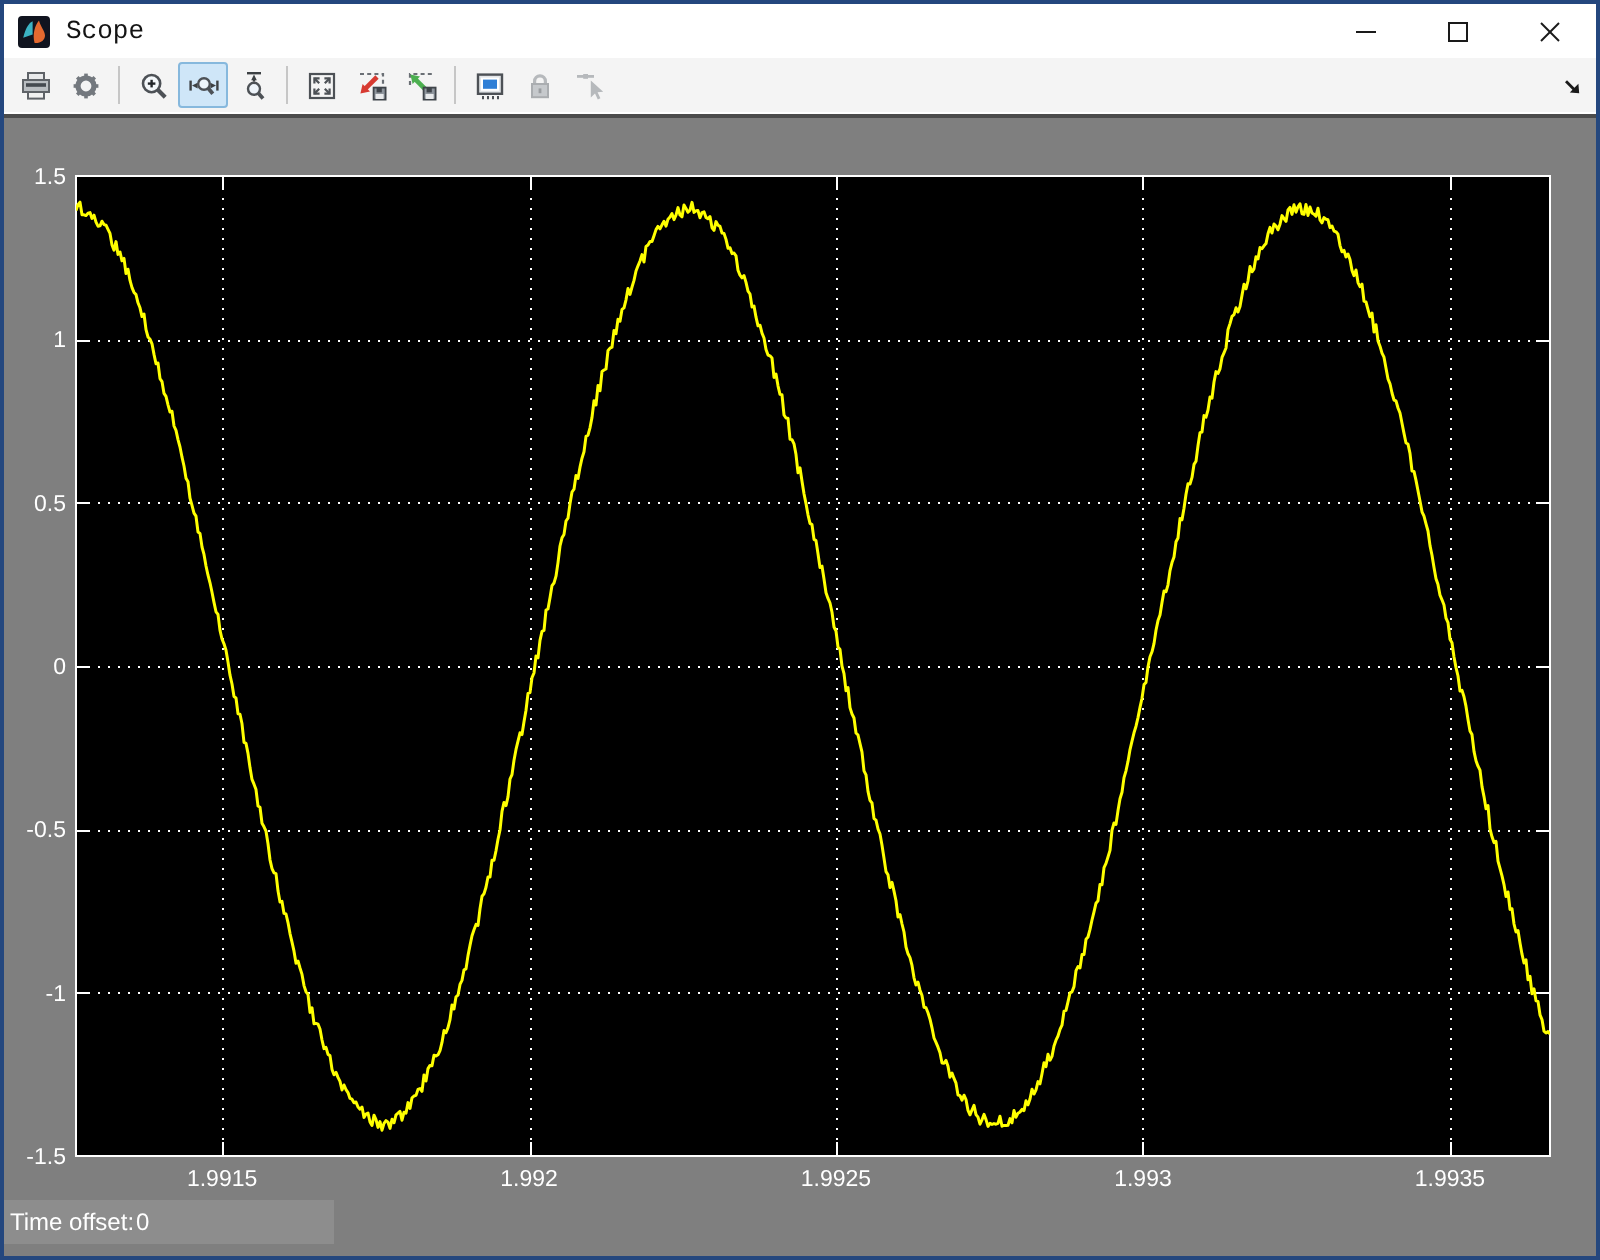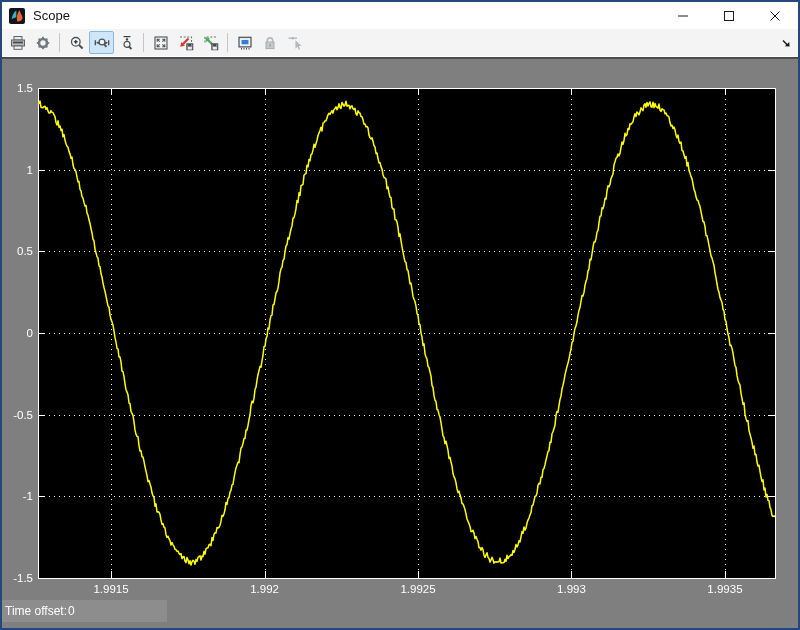--- a/index.html
+++ b/index.html
@@ -6,21 +6,21 @@
   *{box-sizing:border-box;}
   .window{
     width:800px;height:630px;
     border:2px solid #24477e;
     display:flex;flex-direction:column;
     font-family:"Liberation Sans",sans-serif;
     background:#ffffff;
     position:relative;
   }
   
-  .titlebar{flex:0 0 27px;height:27px;background:#ffffff;display:flex;align-items:center;}
+  .titlebar{flex:0 0 27px;height:27px;background:#ffffff;display:flex;align-items:center;font-family:Liberation Mono, monospace;}
   .app-icon{width:16px;height:16px;margin-left:7px;flex:0 0 16px;}
   .title-text{margin-left:8px;font-size:13px;color:#141414;}
   .win-controls{margin-left:auto;display:flex;height:100%;}
   .ctl-btn{width:46px;height:100%;border:none;background:transparent;display:flex;align-items:center;justify-content:center;padding:0;}
   
   .toolbar{flex:0 0 27px;height:27px;background:#f4f4f4;display:flex;align-items:center;padding-left:3px;}
   .tb-btn{width:25px;height:23px;border:1px solid transparent;background:transparent;display:flex;align-items:center;justify-content:center;padding:0;border-radius:2px;}
   .tb-btn.selected{background:#cfe6f8;border-color:#86b8dd;}
   .tb-sep{width:1px;height:19px;background:#c6c6c6;margin:0 4px;flex:0 0 1px;}
   .tb-overflow{margin-left:auto;margin-right:5px;width:14px;height:14px;border:none;background:transparent;padding:0;display:flex;align-items:center;justify-content:center;}

